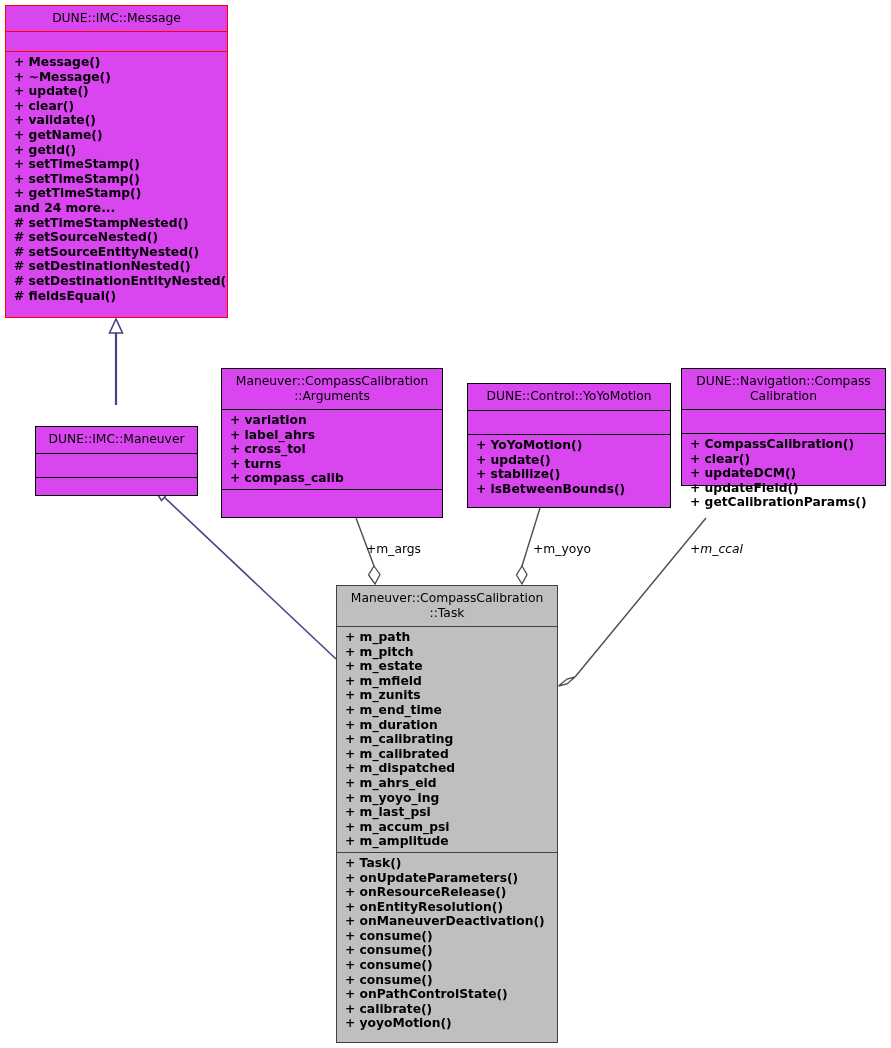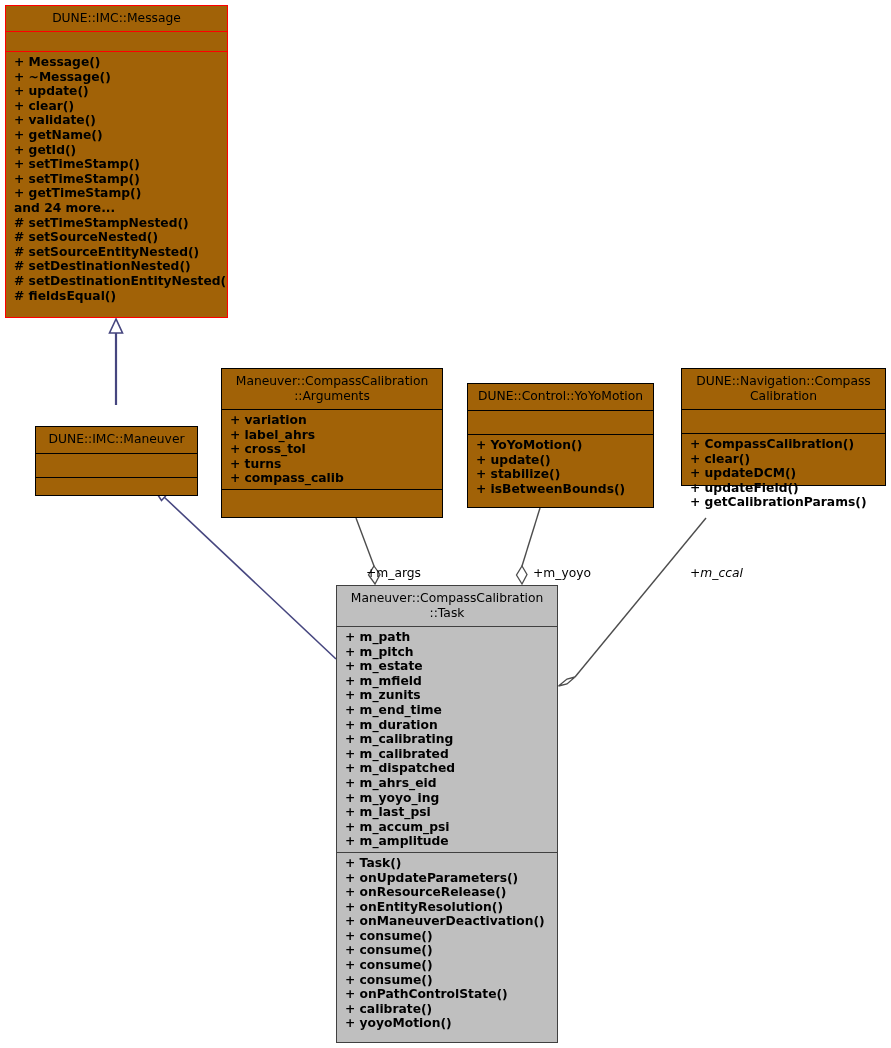--- a/index.html
+++ b/index.html
@@ -22,21 +22,21 @@
     left: 0;
     top: 0;
     width: 891px;
     height: 1048px;
     pointer-events: none;
   }
   .uml-box {
     position: absolute;
     box-sizing: border-box;
     border: 1px solid #000000;
-    background: #a16207;
+    background: #d946ef;
     z-index: 5;
   }
   .uml-box.root {
     border-color: #ff0000;
     border-width: 1px;
   }
   .uml-box.filled {
     background: #bfbfbf;
     border-color: #404040;
   }
@@ -82,21 +82,20 @@
     font-size: 12.3px;
     line-height: 14.6px;
   }
   .edge-label {
     position: absolute;
     font-size: 12.3px;
     line-height: 14px;
     color: #000000;
     white-space: nowrap;
     z-index: 6;
-    margin-top: 24px;
   }
 </style>
 </head>
 <body>
 
 <div id="canvas">
 
   <svg id="edges" viewBox="0 0 891 1048" width="891" height="1048" xmlns="http://www.w3.org/2000/svg">
 
     <g>
@@ -161,21 +160,21 @@
     <div class="compartment members">
         <div class="member-row">+ variation</div>
         <div class="member-row">+ label_ahrs</div>
         <div class="member-row">+ cross_tol</div>
         <div class="member-row">+ turns</div>
         <div class="member-row">+ compass_calib</div>
       </div>
     <div class="compartment members empty" style="height:27px;"></div>
   </div>
 
-  <div class="uml-box" style="left:467px; top:383px; width:187px; height:125px;">
+  <div class="uml-box" style="left:467px; top:383px; width:204px; height:125px;">
     <div class="compartment title" style="height:27px;">DUNE::Control::YoYoMotion</div>
     <div class="compartment members empty" style="height:24px;"></div>
     <div class="compartment members">
         <div class="member-row">+ YoYoMotion()</div>
         <div class="member-row">+ update()</div>
         <div class="member-row">+ stabilize()</div>
         <div class="member-row">+ isBetweenBounds()</div>
       </div>
   </div>
 

